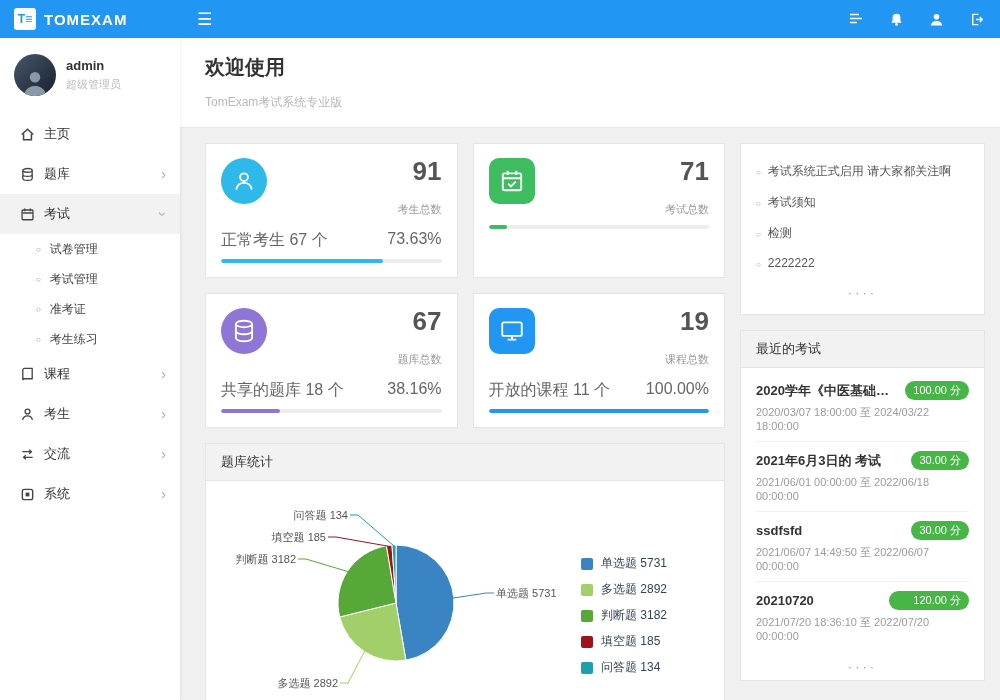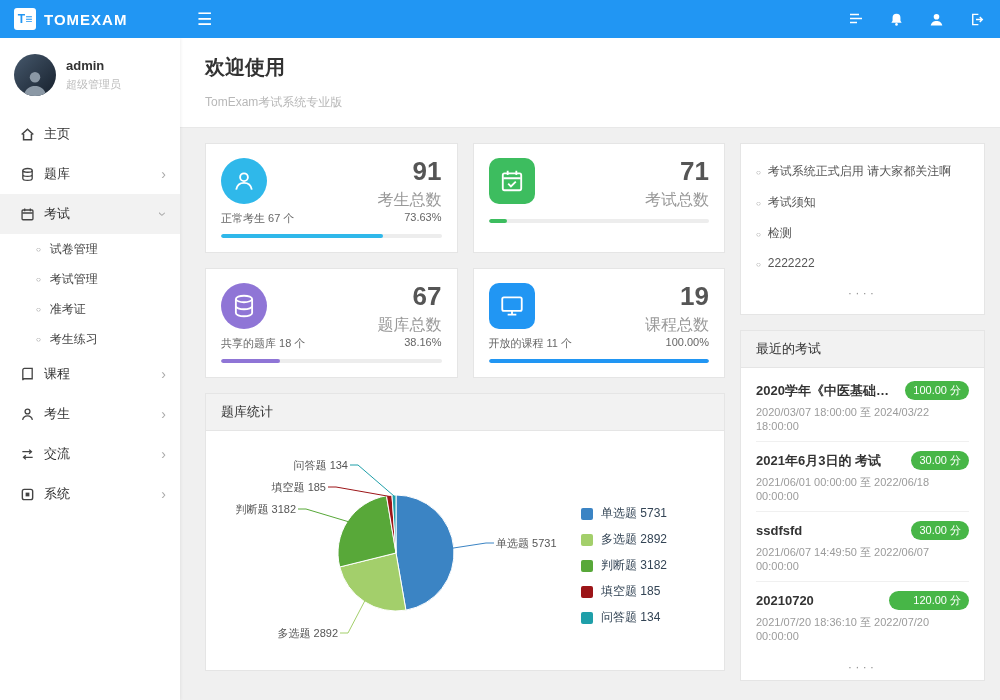--- a/index.html
+++ b/index.html
@@ -46,22 +46,22 @@
 
   
   .stats-grid{display:grid;grid-template-columns:1fr 1fr;gap:15px}
   .stat-card{background:#fff;border:1px solid #e5e5e5;padding:14px 15px}
   .stat-top{display:flex;align-items:flex-start}
   .stat-icon{width:46px;height:46px;display:flex;align-items:center;justify-content:center;color:#fff}
   .stat-icon.circle{border-radius:50%}
   .stat-icon.square{border-radius:10px}
   .stat-right{margin-left:auto;text-align:right}
   .stat-value{font-size:26px;font-weight:bold;color:#555;line-height:1}
-  .stat-label{font-size:16px;color:#999;margin-top:6px}
-  .stat-sub{display:flex;justify-content:space-between;font-size:11px;color:#666;}
+  .stat-label{font-size:11px;color:#999;margin-top:18px}
+  .stat-sub{display:flex;justify-content:space-between;font-size:16px;color:#666;margin-top:13px}
   .progress{height:4px;background:#ededed;border-radius:2px;margin-top:8px;overflow:hidden}
   .progress>div{height:100%;border-radius:2px}
 
   
   .ann-item{display:flex;gap:7px;align-items:baseline;font-size:12px;color:#555;padding:7px 0;cursor:pointer}
   .ann-item .bullet{font-size:8px;color:#999}
   .more-dots{text-align:center;color:#999;letter-spacing:3px;font-size:13px;padding:8px 0 2px;cursor:pointer}
 
   
   .pie-body{display:flex;align-items:center}

